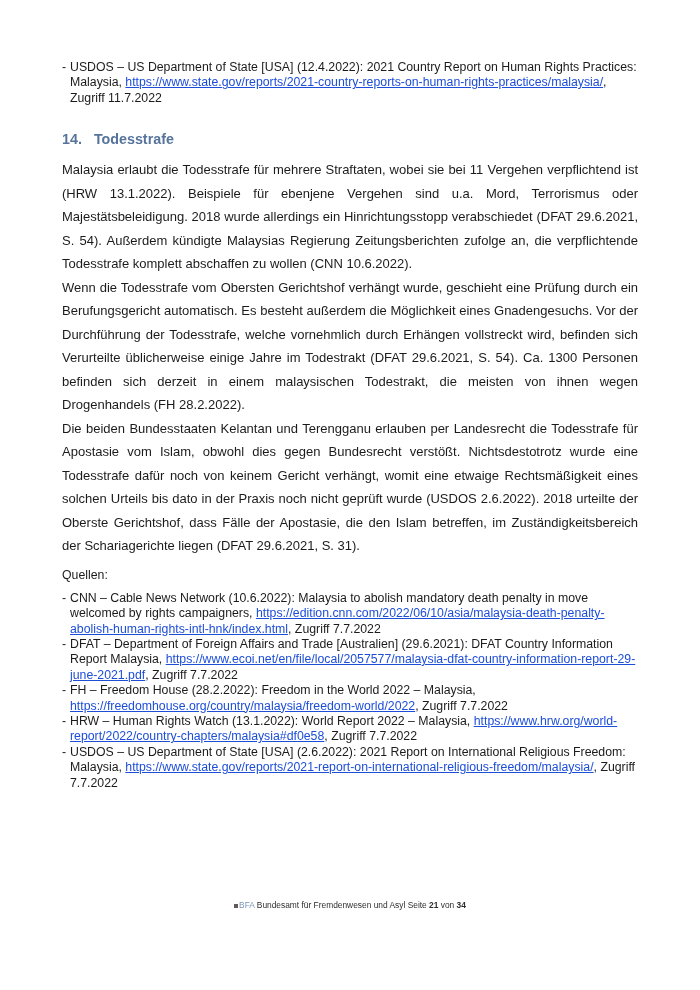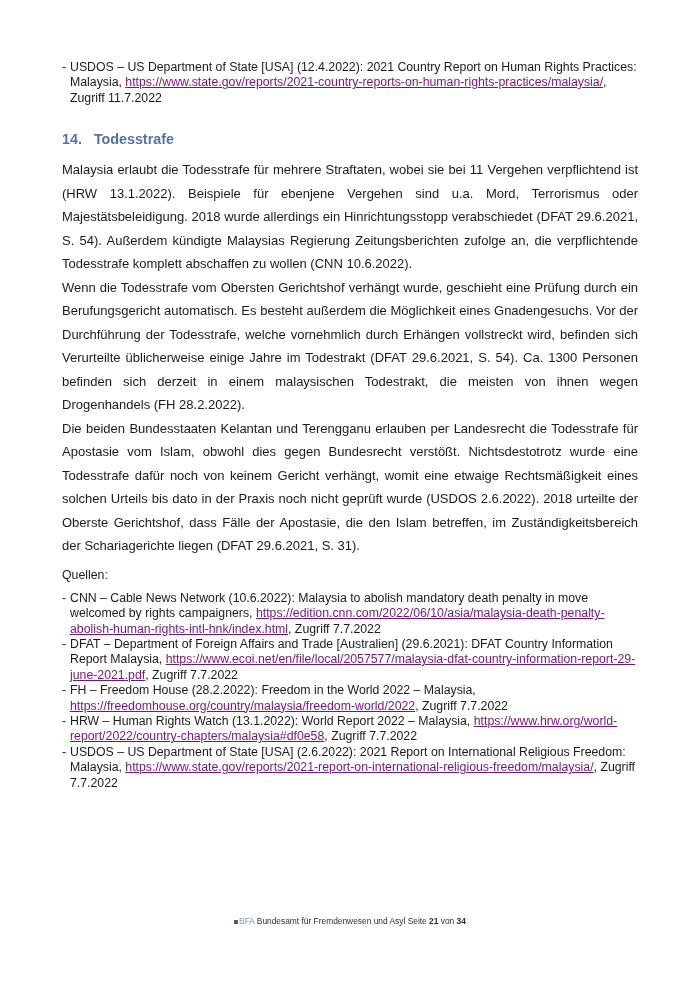--- a/index.html
+++ b/index.html
@@ -13,21 +13,21 @@
   }
   .content{
     position:absolute;
     left:62px;top:60px;
     width:576px;
   }
   
   .src-list{font-size:12.3px;line-height:15.4px;color:#1b1b1b;}
   .src-item{position:relative;padding-left:8px;overflow-wrap:break-word;}
   .src-item .dash{position:absolute;left:0;top:0;}
-  a.link{color:#701a75;text-decoration:underline;cursor:pointer;}
+  a.link{color:#1d4ed8;text-decoration:underline;cursor:pointer;}
   
   .heading{
     margin:25px 0 0 0;
     font-size:14.3px;
     font-weight:bold;
     color:#56749b;
   }
   .heading .ht{margin-left:12px;}
   
   .body-para{
@@ -46,21 +46,20 @@
   }
   .src-list.bottom{margin-top:9px;}
   
   .footer{
     position:absolute;
     left:0;top:899px;width:700px;
     text-align:center;
     font-size:8.4px;
     color:#2e2e2e;
     line-height:12px;
-    margin-top:16px;
   }
   .logo-mark{
     display:inline-block;
     width:4px;height:4px;
     background:#63595b;
     margin-right:1px;
     vertical-align:baseline;
   }
   .logo-text{color:#7b97b7;}
   .footer b{font-weight:bold;}

